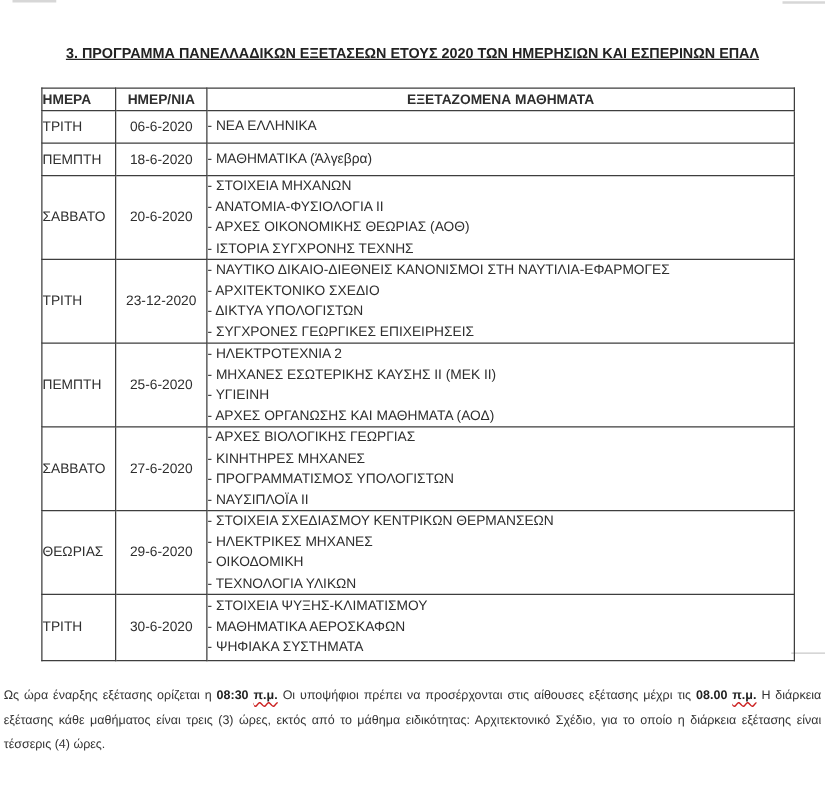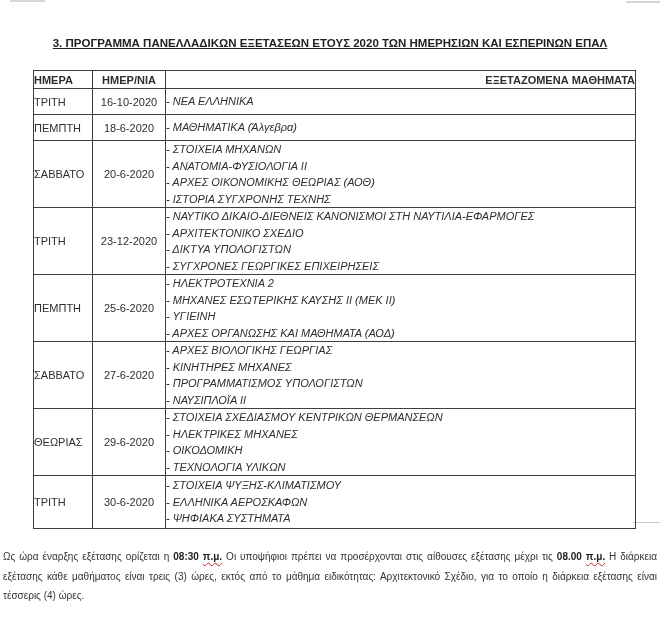--- a/index.html
+++ b/index.html
@@ -34,23 +34,23 @@
     padding:0;
     vertical-align:middle;
     color:#2e2e2e;
     overflow:hidden;
   }
   table.schedule thead tr { height:18px; }
   table.schedule th { font-weight:bold; }
   .col-day   { width:58px;  text-align:left; padding-left:8px; }
   .col-date  { width:72px;  text-align:center; }
   .col-subj  { width:469px; }
-  th.col-subj { text-align:right; }
+  th.col-subj { text-align:center; }
   td.col-subj { padding-left:8px; line-height:16.5px; }
-  td.col-subj .subject { white-space:nowrap;font-style:italic; }
+  td.col-subj .subject { white-space:nowrap; }
 
   .footer-note {
     position:absolute; top:537px; left:3px; width:654px;
     font-size:10px; line-height:19.5px;
     text-align:justify;
     color:#333333;
   }
   .footer-note .b { font-weight:bold; color:#222222; }
   .footer-note .sp {
     text-decoration:underline wavy #cc2222;
@@ -71,21 +71,21 @@
   <thead>
     <tr>
       <th class="col-day">ΗΜΕΡΑ</th>
       <th class="col-date">ΗΜΕΡ/ΝΙΑ</th>
       <th class="col-subj">ΕΞΕΤΑΖΟΜΕΝΑ ΜΑΘΗΜΑΤΑ</th>
     </tr>
   </thead>
   <tbody>
       <tr style="height: 26px;">
         <td class="col-day">ΤΡΙΤΗ</td>
-        <td class="col-date">16-10-2020</td>
+        <td class="col-date">06-6-2020</td>
         <td class="col-subj">
           <div class="subject">- ΝΕΑ ΕΛΛΗΝΙΚΑ</div>
         </td>
       </tr>
       <tr style="height: 26px;">
         <td class="col-day">ΠΕΜΠΤΗ</td>
         <td class="col-date">18-6-2020</td>
         <td class="col-subj">
           <div class="subject">- ΜΑΘΗΜΑΤΙΚΑ (Άλγεβρα)</div>
         </td>
@@ -138,20 +138,20 @@
           <div class="subject">- ΗΛΕΚΤΡΙΚΕΣ ΜΗΧΑΝΕΣ</div>
           <div class="subject">- ΟΙΚΟΔΟΜΙΚΗ</div>
           <div class="subject">- ΤΕΧΝΟΛΟΓΙΑ ΥΛΙΚΩΝ</div>
         </td>
       </tr>
       <tr style="height: 53px;">
         <td class="col-day">ΤΡΙΤΗ</td>
         <td class="col-date">30-6-2020</td>
         <td class="col-subj">
           <div class="subject">- ΣΤΟΙΧΕΙΑ ΨΥΞΗΣ-ΚΛΙΜΑΤΙΣΜΟΥ</div>
-          <div class="subject">- ΕΛΛΗΝΙΚΑ ΑΕΡΟΣΚΑΦΩΝ</div>
+          <div class="subject">- ΜΑΘΗΜΑΤΙΚΑ ΑΕΡΟΣΚΑΦΩΝ</div>
           <div class="subject">- ΨΗΦΙΑΚΑ ΣΥΣΤΗΜΑΤΑ</div>
         </td>
       </tr>
     </tbody>
 </table>
 
 <p class="footer-note"><span>Ως ώρα έναρξης εξέτασης ορίζεται η </span><span class="b">08:30 </span><span class="b sp">π.μ.</span><span> Οι υποψήφιοι πρέπει να προσέρχονται στις αίθουσες εξέτασης μέχρι τις </span><span class="b">08.00 </span><span class="b sp">π.μ.</span><span> Η διάρκεια εξέτασης κάθε μαθήματος είναι τρεις (3) ώρες, εκτός από το μάθημα ειδικότητας: Αρχιτεκτονικό Σχέδιο, για το οποίο η διάρκεια εξέτασης είναι τέσσερις (4) ώρες.</span></p>
 
 </body></html>

